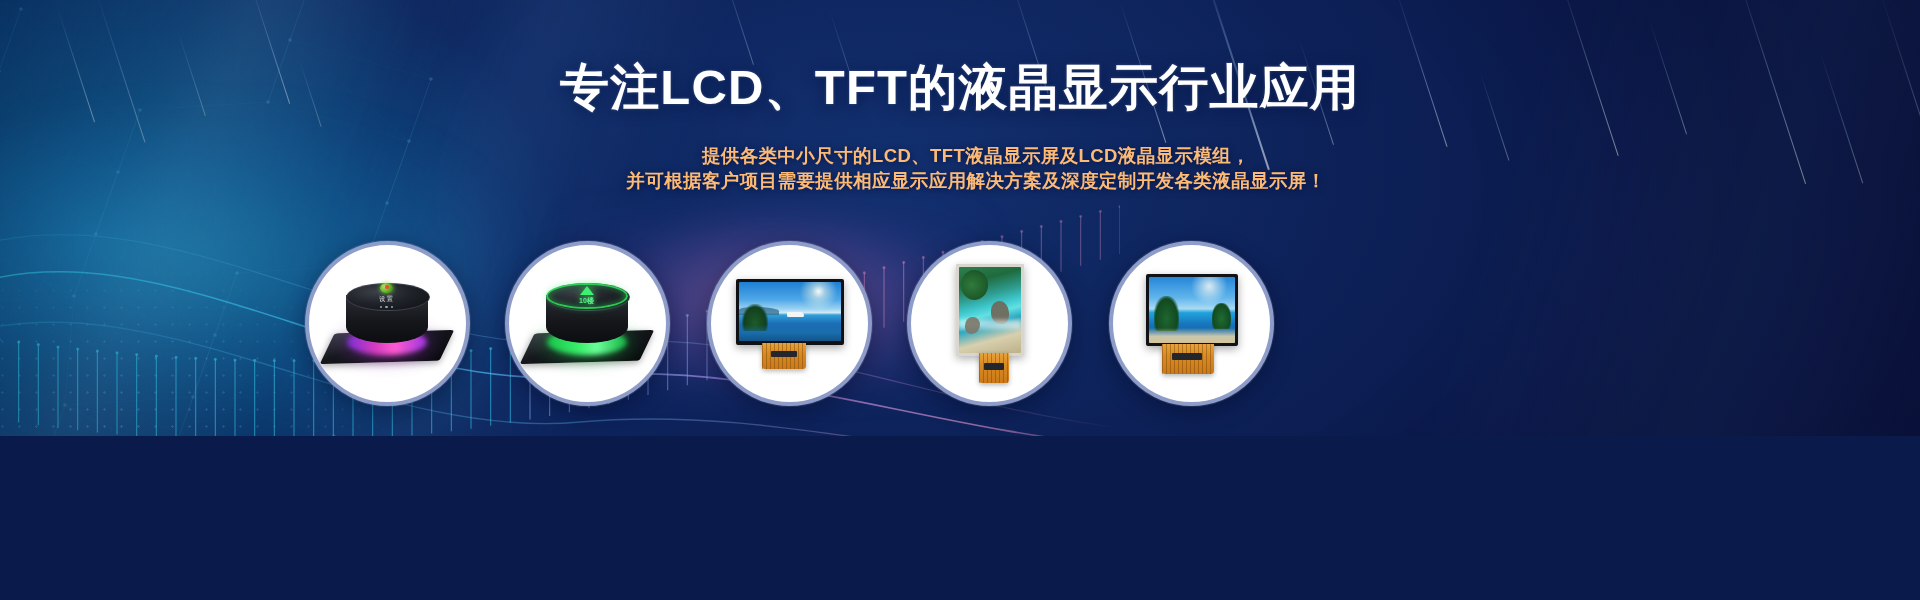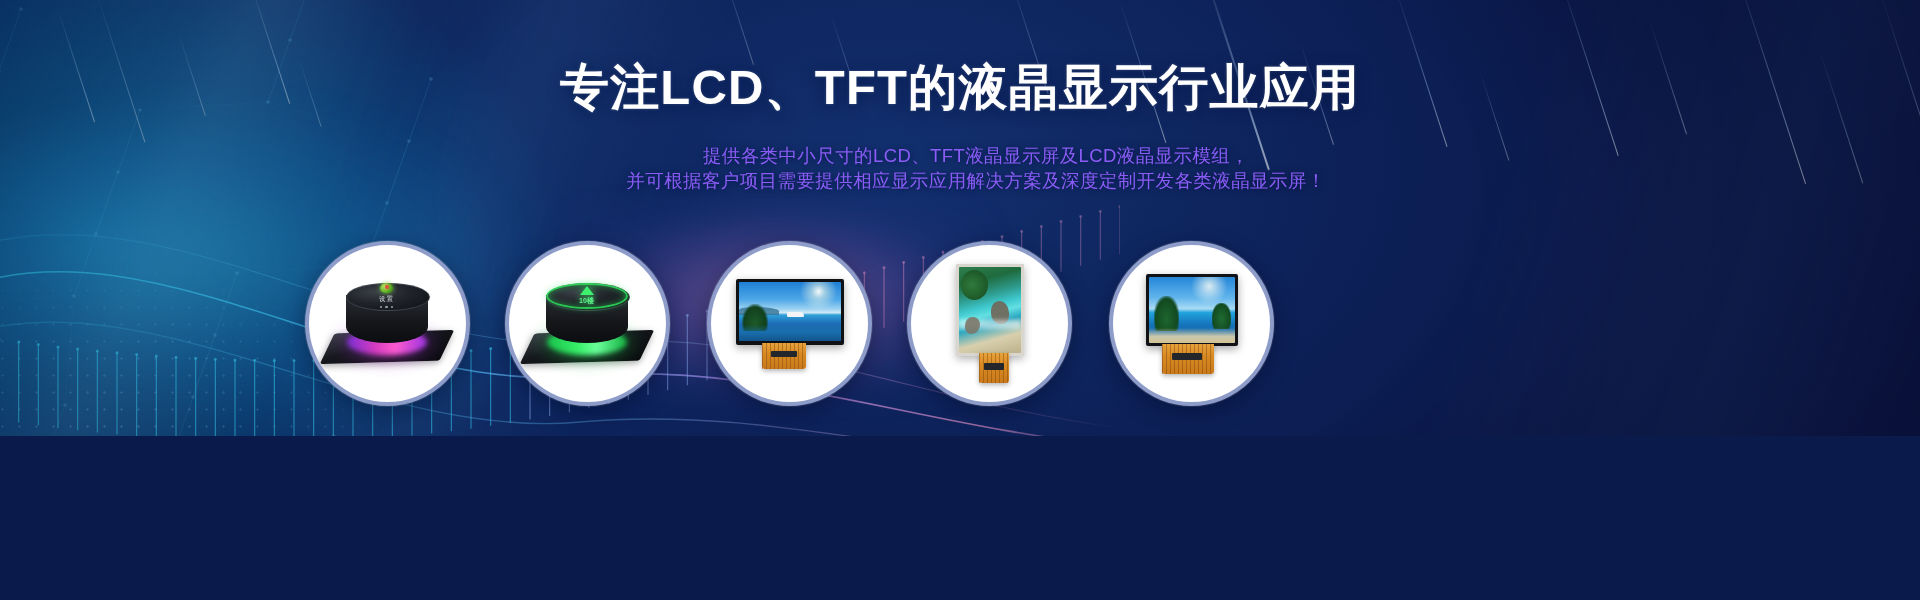--- a/index.html
+++ b/index.html
@@ -49,21 +49,21 @@
     -webkit-mask-image:radial-gradient(ellipse 330px 230px at 30% 62%, #000 0%, rgba(0,0,0,.5) 55%, rgba(0,0,0,0) 85%);
     mask-image:radial-gradient(ellipse 330px 230px at 30% 62%, #000 0%, rgba(0,0,0,.5) 55%, rgba(0,0,0,0) 85%);}
 
   
   .text-block{position:absolute;left:0;right:0;top:62px;text-align:center;z-index:6;}
   .headline{
     margin:0;color:#ffffff;font-size:49px;font-weight:bold;letter-spacing:1.2px;
     line-height:1.06;text-shadow:0 2px 14px rgba(0,20,70,0.75), 0 0 3px rgba(255,255,255,0.25);
     white-space:nowrap;
   }
-  .sub{margin:0;color:#8b5cf6;font-size:18.5px;font-weight:normal;letter-spacing:.4px;
+  .sub{margin:0;color:#fdba74;font-size:18.5px;font-weight:bold;letter-spacing:.4px;
     text-shadow:0 1px 7px rgba(0,15,60,0.8);white-space:nowrap;padding-left:32px;}
   .sub-1{margin-top:29px;}
   .sub-2{}
 
   
   .circle-row{position:absolute;left:0;right:0;top:241px;height:160px;z-index:7;}
   .pcircle{
     position:absolute;top:0;width:157px;height:157px;border-radius:50%;
     background:#ffffff;border:4px solid #8d9cc8;
     box-shadow:0 0 0 1px rgba(255,255,255,0.10), 0 6px 22px rgba(2,8,40,0.45);

